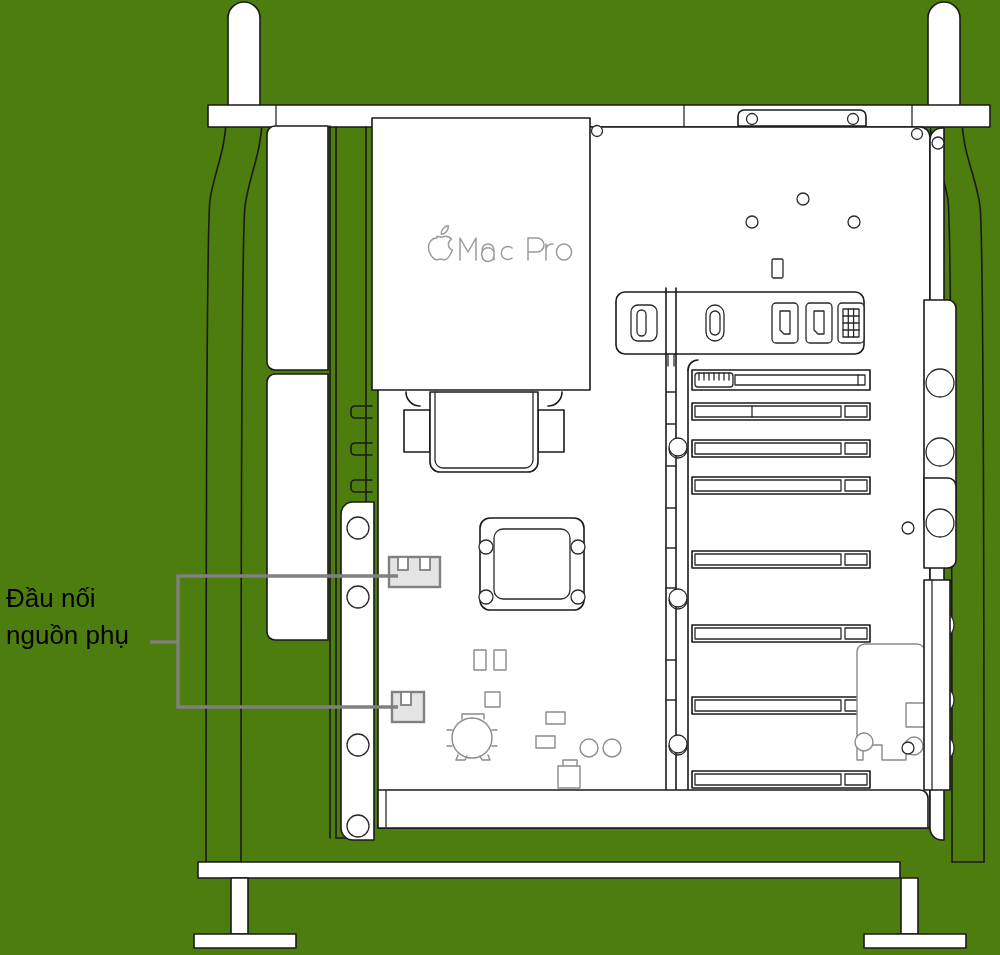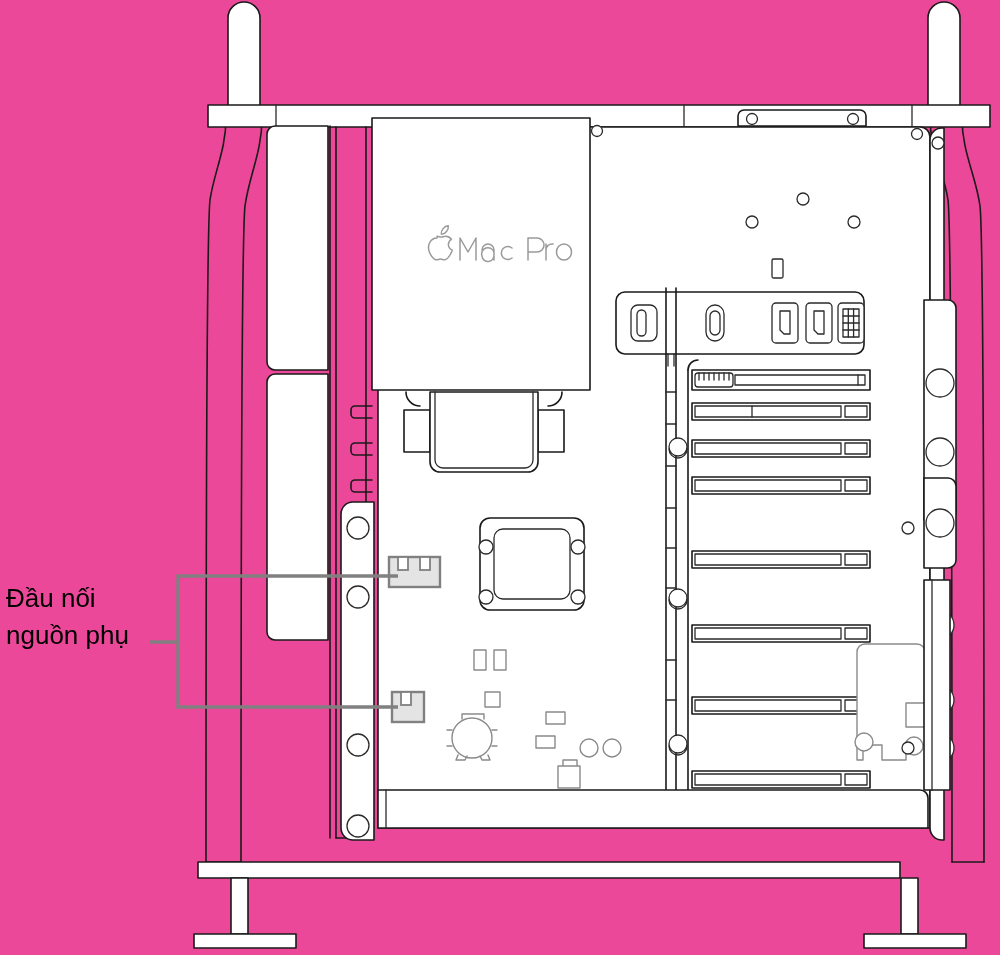--- a/index.html
+++ b/index.html
@@ -10,21 +10,21 @@
   body {
     width: 1000px;
     height: 955px;
     font-family: "Liberation Sans", sans-serif;
     overflow: hidden;
   }
   #stage {
     position: relative;
     width: 1000px;
     height: 955px;
-    background: #ec4899;
+    background: #4d7c0f;
   }
   #diagram {
     position: absolute;
     left: 0;
     top: 0;
     width: 1000px;
     height: 955px;
   }
   .callout-text {
     position: absolute;

